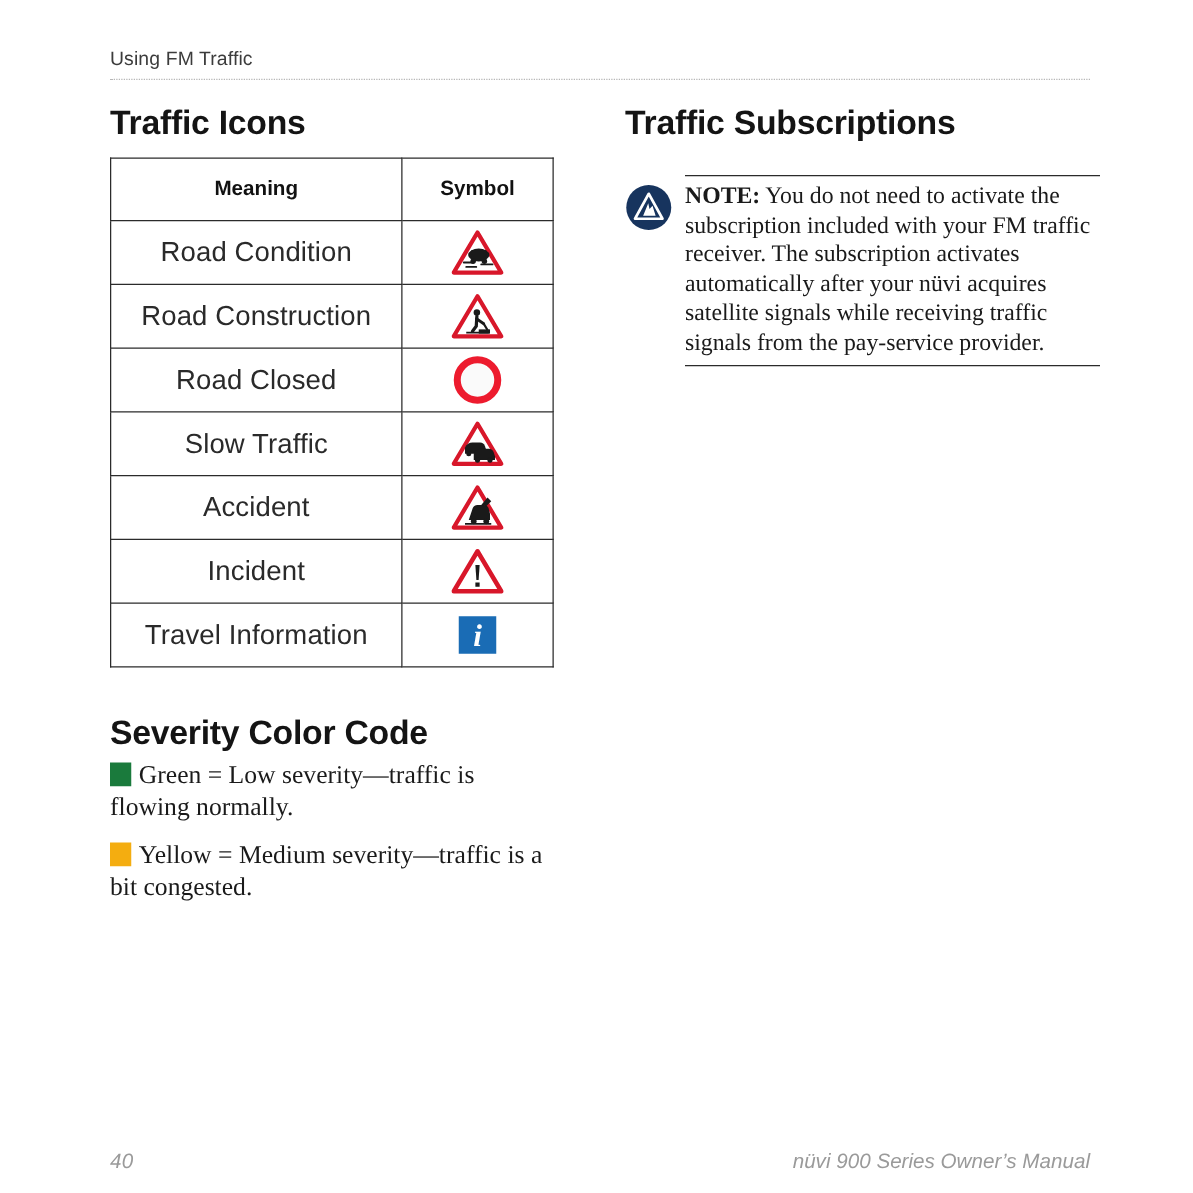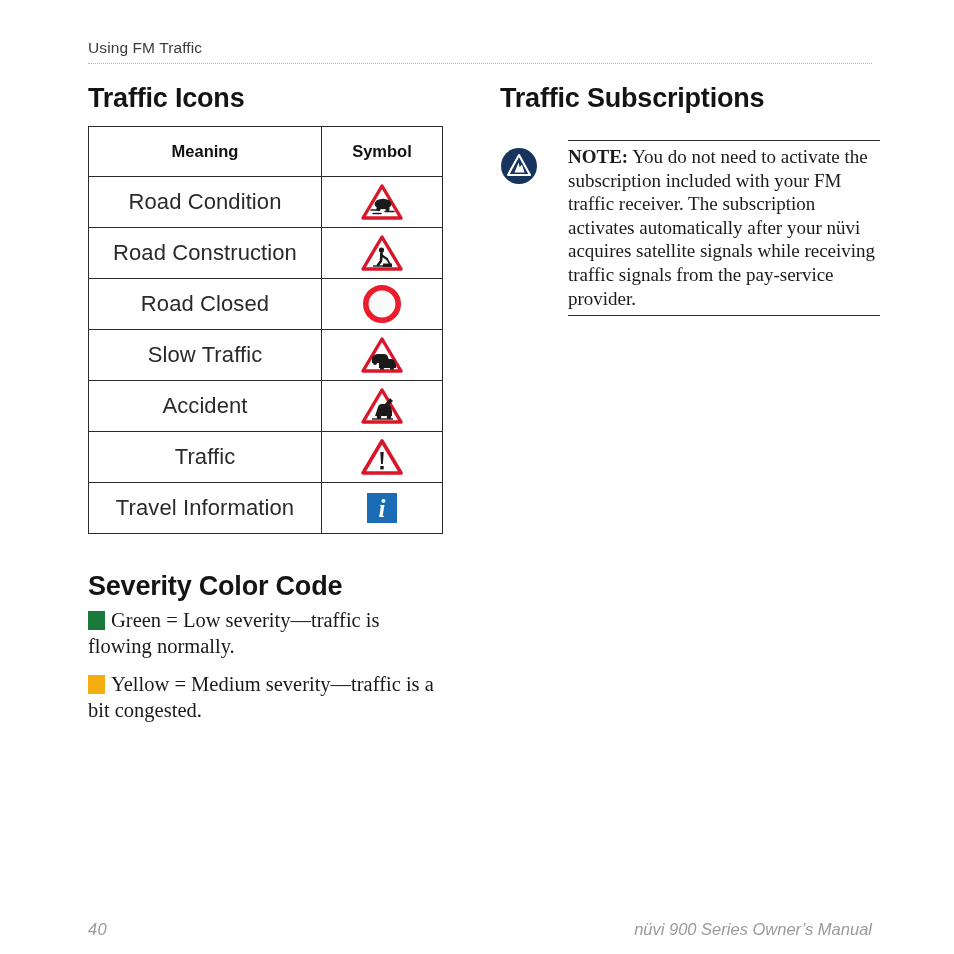--- a/index.html
+++ b/index.html
@@ -144,21 +144,20 @@
     color: #1724d8;
     text-decoration: none;
   }
 
   
   .note-box {
     margin-top: 26px;
     position: relative;
     display: flex;
     align-items: flex-start;
-    gap: 20px;
   }
   .note-logo {
     width: 38px;
     height: 38px;
     flex: 0 0 38px;
     margin-top: 7px;
     margin-right: 10px;
   }
   .note-body {
     flex: 1 1 auto;
@@ -294,21 +293,21 @@
                 <path d="M24 17 l5-6 l3 3 l-4 4 z" fill="#1a1a1a"></path>
                 <circle cx="18" cy="30" r="2.3" fill="#1a1a1a"></circle>
                 <circle cx="28" cy="30" r="2.3" fill="#1a1a1a"></circle>
                 <path d="M11 32 H32" stroke="#1a1a1a" stroke-width="1.4"></path>
               </svg>
             </div>
           </td>
         </tr>
 
         <tr>
-          <td class="meaning-cell">Traffic</td>
+          <td class="meaning-cell">Incident</td>
           <td class="symbol-cell">
             <div class="symbol-wrap">
               <svg width="42" height="38" viewBox="0 0 42 38">
                 <path d="M21 3 L40 35 L2 35 Z" fill="#ffffff" stroke="#d8172a" stroke-width="3.6" stroke-linejoin="round"></path>
                 <path d="M19.3 14 h3.4 l-0.8 12 h-1.8 z" fill="#1a1a1a"></path>
                 <rect x="19.3" y="28" width="3.4" height="3.4" fill="#1a1a1a"></rect>
               </svg>
             </div>
           </td>
         </tr>

